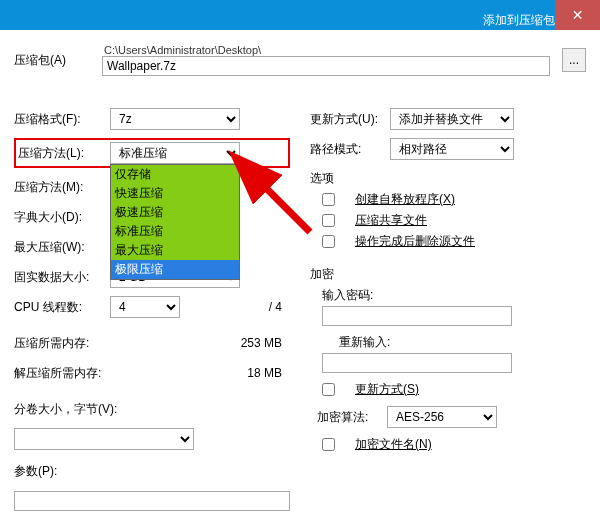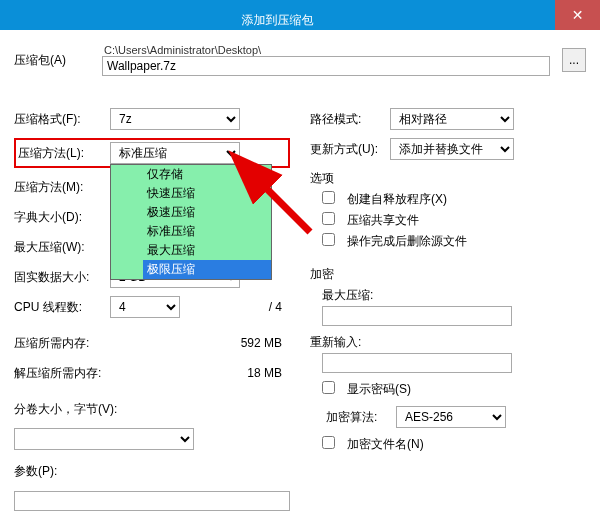--- a/index.html
+++ b/index.html
@@ -1,40 +1,40 @@
 <!DOCTYPE html>
 <html><head>
 <meta charset="utf-8">
 <style>
 body{margin:0;font-family:"Microsoft YaHei",Tahoma,sans-serif;font-size:12px;background:#fff;}
 .titlebar{background:#0a8fd8;color:#fff;height:30px;display:flex;align-items:center;}
-.titlebar .title{flex:1;text-align:center;margin-top:10px;}
+.titlebar .title{flex:1;text-align:right;margin-top:10px;}
 .titlebar .close{width:45px;height:30px;background:#c75050;color:#fff;display:flex;align-items:center;justify-content:center;font-size:14px;}
 .content{padding:10px 14px;display:flex;gap:20px;}
 .col{flex:1;}
 .row{display:flex;align-items:center;margin:8px 0;min-height:22px;}
 .label{width:96px;}
 .control{flex:1;display:flex;align-items:center;gap:6px;}
 select,input[type=text],input[type=password]{font-family:inherit;font-size:12px;border:1px solid #a9a9a9;background:#fff;height:20px;box-sizing:border-box;padding:0 4px;}
 select{height:22px;}
 .w1{width:130px;}
 .w2{width:124px;}
 .btn-browse{width:22px;height:22px;border:1px solid #a9a9a9;background:#f0f0f0;display:flex;align-items:center;justify-content:center;}
 .path-row{display:flex;align-items:center;gap:12px;margin:6px 0 14px 0;}
 .path-col{flex:1;}
 .path-text{color:#333;font-size:11px;padding-left:2px;}
 .path-input{width:100%;height:22px;}
 .highlight{border:2px solid #e30000;padding:2px;}
 .dropdown-open{position:relative;}
-.dropdown-list{position:absolute;top:100%;left:0;width:128px;border:1px solid #666;background:#86efac;z-index:10;padding-left:32px;}
+.dropdown-list{position:absolute;top:100%;left:0;width:128px;border:1px solid #666;background:#84cc16;z-index:10;}
 .dropdown-list div{padding:1px 4px;white-space:nowrap;}
 .dropdown-list .sel{background:#2a7de1;color:#fff;}
 .arrow{position:absolute;z-index:20;pointer-events:none;}
 .group-title{margin:6px 0 4px 0;font-family:Liberation Mono, monospace;}
-.chk-row{display:flex;align-items:flex-start;gap:12px;margin:4px 0 4px 12px;}
+.chk-row{display:flex;align-items:center;gap:20px;margin:4px 0 4px 12px;text-decoration:underline;}
 .val-right{text-align:right;flex:1;padding-right:8px;}
 input[type=checkbox]{margin:0;}
 </style>
 </head>
 <body>
 
 <div class="titlebar">
   <div class="title">添加到压缩包</div>
   <div class="close">✕</div>
 </div>
@@ -101,21 +101,21 @@
     <div class="row">
         <div class="label">CPU 线程数:</div>
         <div class="control">
           <select style="width:70px"><option>4</option></select>
           <span style="margin-left:auto;padding-right:8px">/ 4</span>
         </div>
       </div>
 
     <div class="row" style="margin-top:14px">
         <div class="label" style="width:120px">压缩所需内存:</div>
-        <div class="val-right">592 MB</div>
+        <div class="val-right">253 MB</div>
       </div>
     <div class="row">
         <div class="label" style="width:120px">解压缩所需内存:</div>
         <div class="val-right">18 MB</div>
       </div>
 
     <div class="row" style="margin-top:14px">
         <div>分卷大小，字节(V):</div>
       </div>
     <div class="row">
@@ -125,57 +125,57 @@
     <div class="row" style="margin-top:10px">
         <div>参数(P):</div>
       </div>
     <div class="row">
         <input type="text" style="width: 100%;">
       </div>
   </div>
 
   <div class="col">
     <div class="row">
+        <div class="label" style="width:80px">更新方式(U):</div>
+        <div class="control">
+          <select class="w2"><option>添加并替换文件</option></select>
+        </div>
+      </div>
+    <div class="row">
         <div class="label" style="width:80px">路径模式:</div>
         <div class="control">
           <select class="w2"><option>相对路径</option></select>
-        </div>
-      </div>
-    <div class="row">
-        <div class="label" style="width:80px">更新方式(U):</div>
-        <div class="control">
-          <select class="w2"><option>添加并替换文件</option></select>
         </div>
       </div>
 
     <div class="group-title" style="margin-top:10px">选项</div>
     <div class="chk-row">
         <input type="checkbox" style="">
         <span>创建自释放程序(X)</span>
       </div>
     <div class="chk-row">
         <input type="checkbox" style="">
         <span>压缩共享文件</span>
       </div>
     <div class="chk-row">
         <input type="checkbox" style="">
         <span>操作完成后删除源文件</span>
       </div>
 
     <div class="group-title" style="margin-top:16px">加密</div>
-    <div style="margin:4px 0 2px 12px">最大压缩:</div>
+    <div style="margin:4px 0 2px 12px">输入密码:</div>
     <div style="margin:0 0 8px 12px"><input type="password" style="width: 190px;"></div>
-    <div style="margin:4px 0 2px 0">重新输入:</div>
+    <div style="margin:4px 0 2px 29px">重新输入:</div>
     <div style="margin:0 0 8px 12px"><input type="password" style="width: 190px;"></div>
 
     <div class="chk-row">
         <input type="checkbox" style="">
-        <span>显示密码(S)</span>
+        <span>更新方式(S)</span>
       </div>
-    <div class="row" style="margin-left:16px">
+    <div class="row" style="margin-left:7px">
         <div style="width:70px">加密算法:</div>
         <select style="width:110px"><option>AES-256</option></select>
       </div>
     <div class="chk-row">
         <input type="checkbox" style="">
         <span>加密文件名(N)</span>
       </div>
   </div>
 </div>
 

